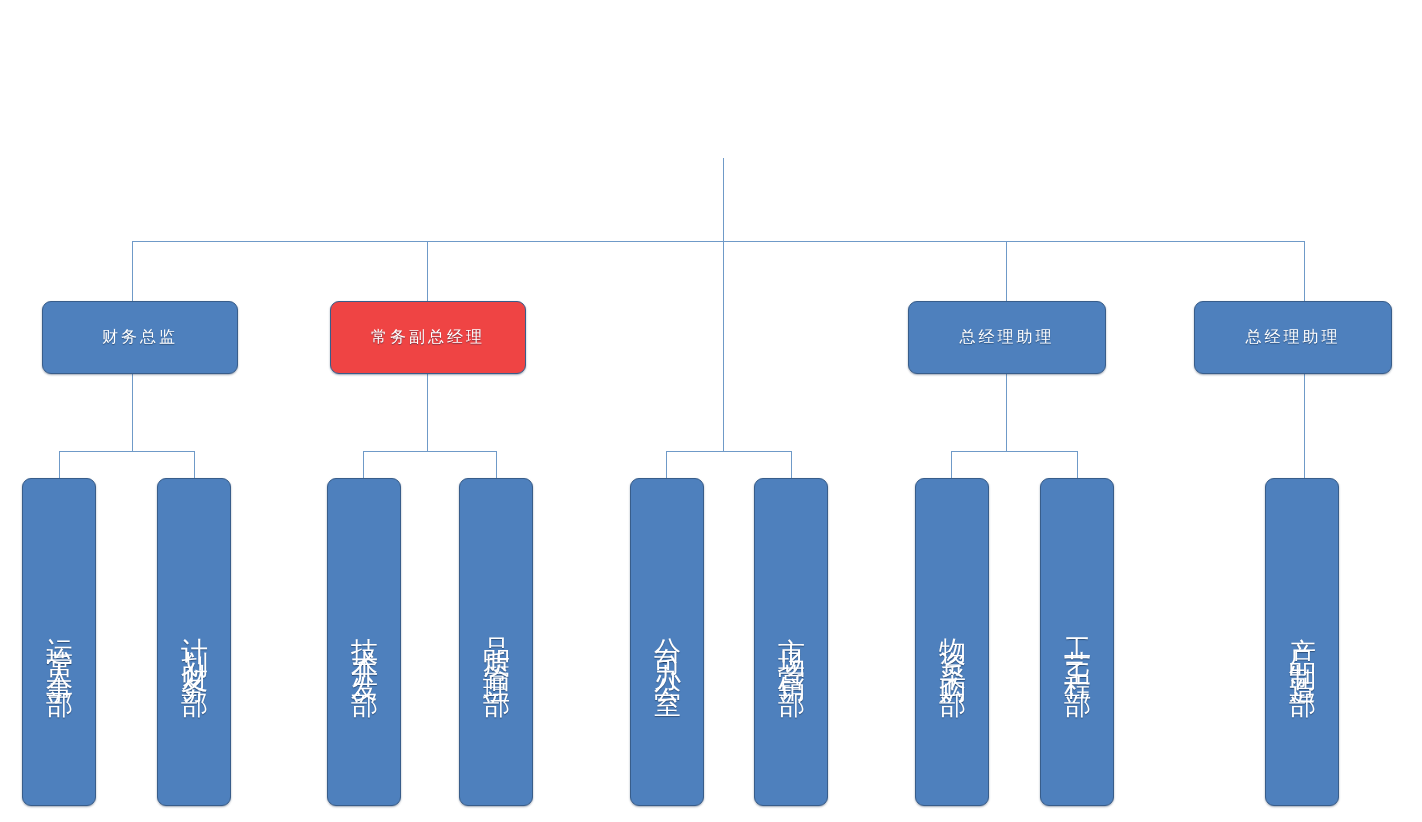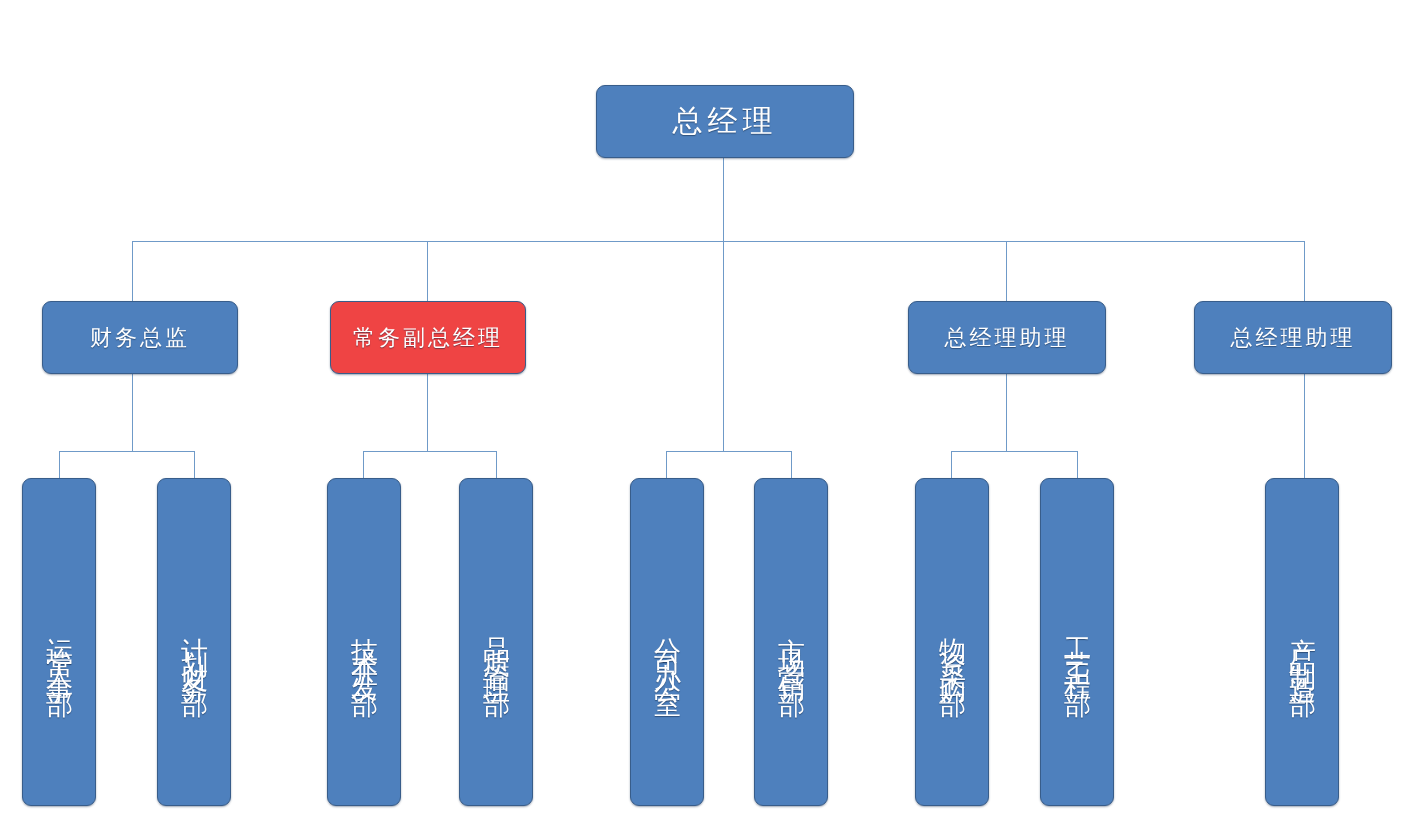--- a/index.html
+++ b/index.html
@@ -62,21 +62,21 @@
     white-space: nowrap;
   }
 
   
   .node.tier-root {
     font-size: 30px;
   }
   .node.tier-root .node-label { letter-spacing: 5px; }
 
   .node.tier-mid {
-    font-size: 22px;
+    font-size: 16px;
   }
   .node.tier-mid .node-label { letter-spacing: 3px; }
 
   
   .node.tier-dept {
     font-size: 27px;
     align-items: center;
   }
   .node.tier-dept .node-label {
     writing-mode: vertical-rl;
@@ -118,23 +118,20 @@
     <div class="conn v" style="left: 59px; top: 451px; height: 27px; background: rgb(111, 154, 200);"></div>
     <div class="conn v" style="left: 194px; top: 451px; height: 27px; background: rgb(111, 154, 200);"></div>
     <div class="conn v" style="left: 363px; top: 451px; height: 27px; background: rgb(111, 154, 200);"></div>
     <div class="conn v" style="left: 496px; top: 451px; height: 27px; background: rgb(111, 154, 200);"></div>
     <div class="conn v" style="left: 666px; top: 451px; height: 27px; background: rgb(111, 154, 200);"></div>
     <div class="conn v" style="left: 791px; top: 451px; height: 27px; background: rgb(111, 154, 200);"></div>
     <div class="conn v" style="left: 951px; top: 451px; height: 27px; background: rgb(111, 154, 200);"></div>
     <div class="conn v" style="left: 1077px; top: 451px; height: 27px; background: rgb(111, 154, 200);"></div>
   </div>
 
-  <div class="node tier-root" style="left: 596px; top: 85px; width: 258px; height: 73px; background: rgb(78, 128, 189); border-color: rgb(56, 93, 138); color: rgb(255, 255, 255);">
-    <span class="node-label">总经理</span>
-  </div>
 
   <div class="node tier-mid" style="left: 42px; top: 301px; width: 196px; height: 73px; background: rgb(78, 128, 189); border-color: rgb(56, 93, 138); color: rgb(255, 255, 255);">
     <span class="node-label">财务总监</span>
   </div>
   <div class="node tier-mid" style="left: 330px; top: 301px; width: 196px; height: 73px; background: #ef4444; border-color: rgb(56, 93, 138); color: rgb(255, 255, 255);">
     <span class="node-label">常务副总经理</span>
   </div>
   <div class="node tier-mid" style="left: 908px; top: 301px; width: 198px; height: 73px; background: rgb(78, 128, 189); border-color: rgb(56, 93, 138); color: rgb(255, 255, 255);">
     <span class="node-label">总经理助理</span>
   </div>

